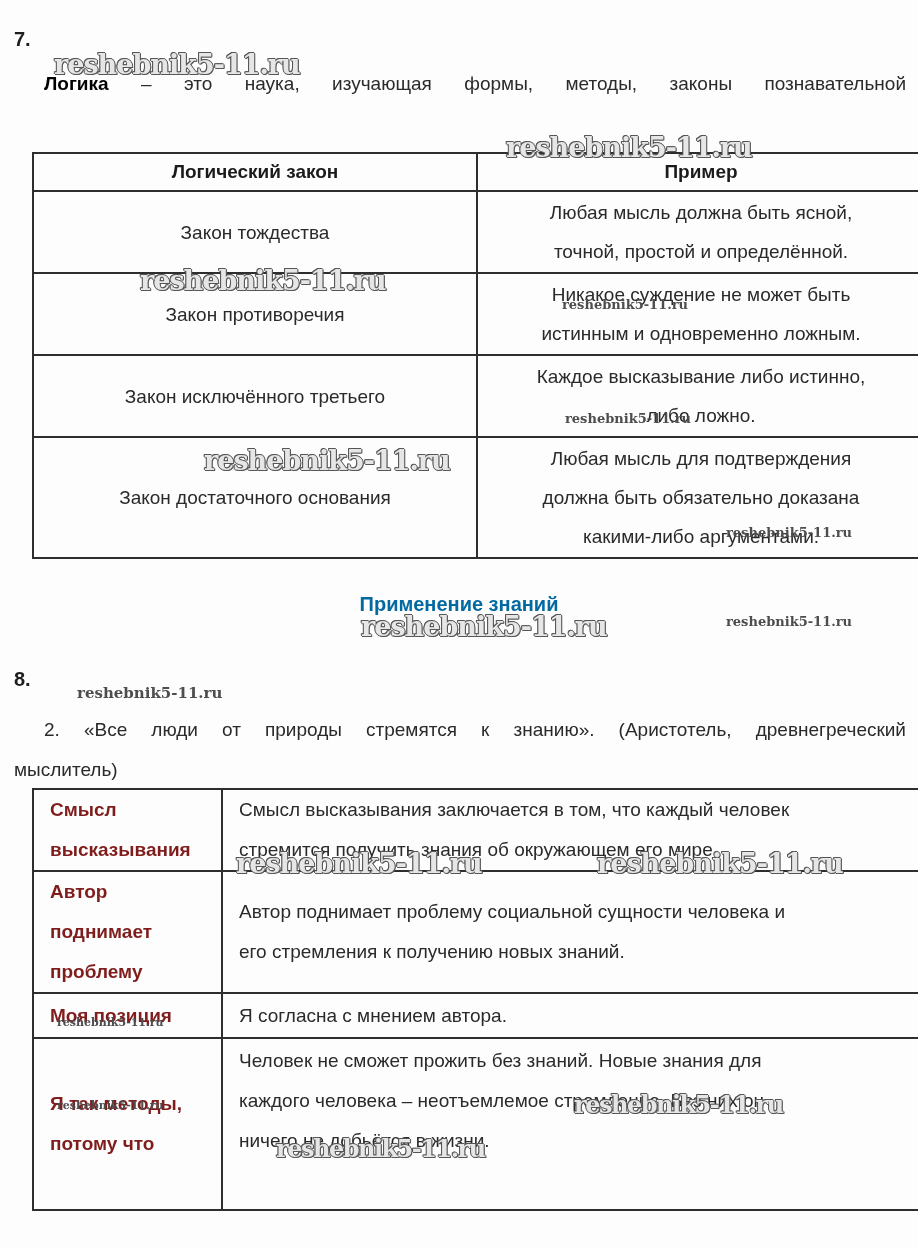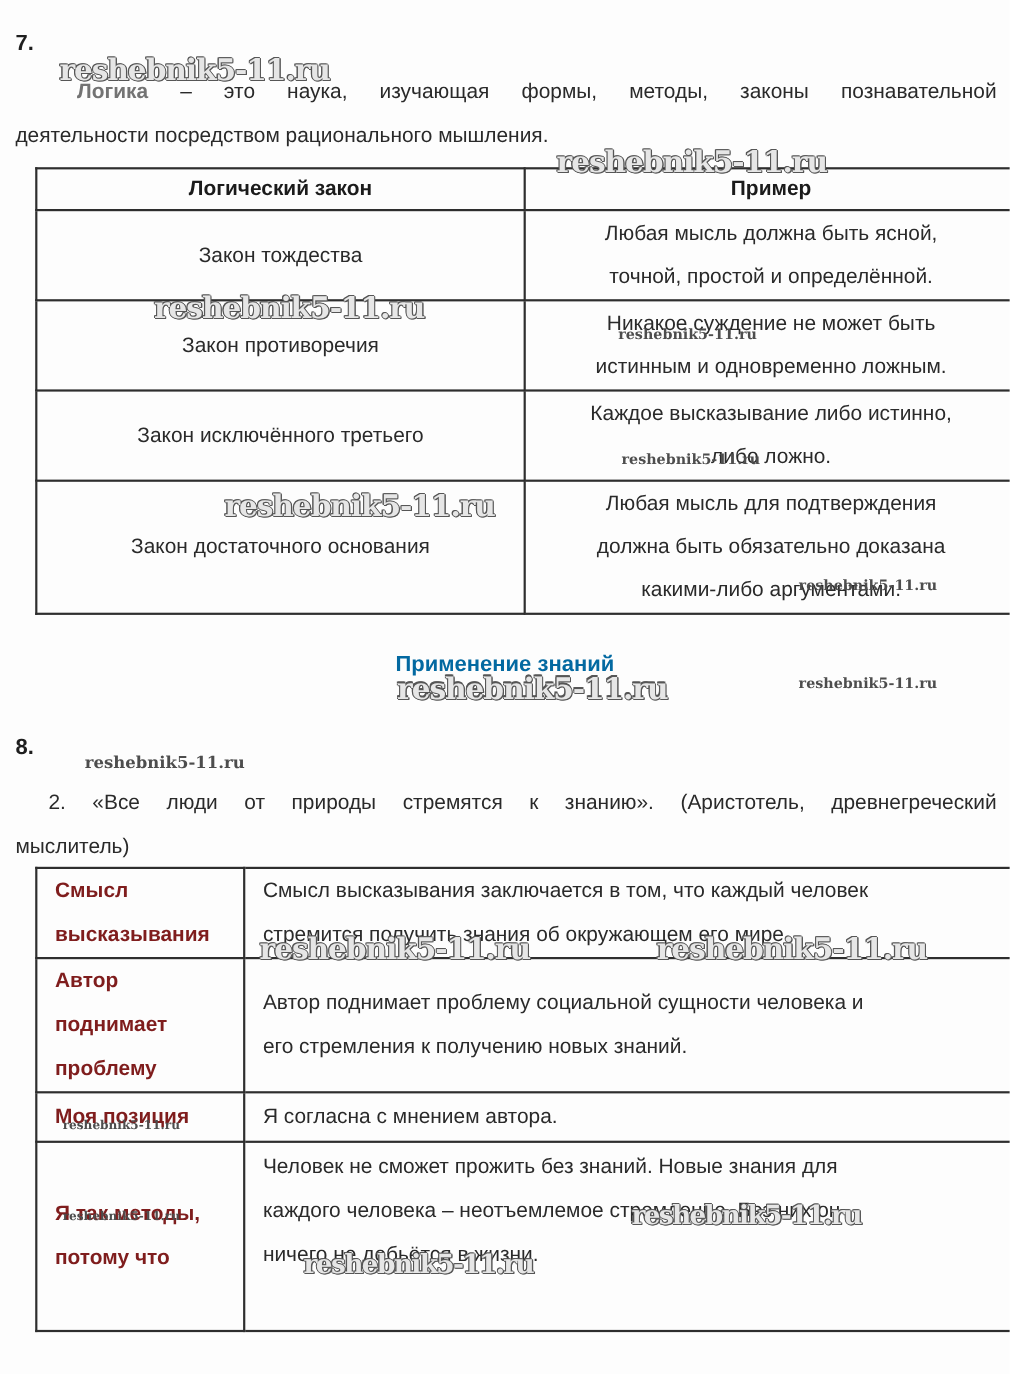--- a/index.html
+++ b/index.html
@@ -11,21 +11,21 @@
   .sec-num { position:absolute; font-size:20px; font-weight:bold; color:#1e1e1e; }
   #num7 { left:14px; top:28px; }
   #num8 { left:14px; top:668px; }
 
   .para { position:absolute; left:14px; right:12px; font-size:19px; color:#2a2a2a; }
   #intro { top:64px; }
   #quote { top:710px; }
   .jline { line-height:40px; text-align:justify; text-align-last:justify; }
   .jline.first { text-indent:30px; }
   .jline.last { text-align-last:left; }
-  .para b { color:#737373;margin-left:26px; }
+  .para b { color:#000000; }
 
   table.doc { position:absolute; left:32px; border-collapse:collapse; table-layout:fixed; }
   #logic-table { top:152px; width:892px; }
   #essay-table { top:788px; width:892px; }
   table.doc td, table.doc th { border:2px solid #2e2e2e; font-size:19px; white-space:pre-line; overflow:hidden; }
   table.doc th { font-weight:bold; color:#1b1b1b; text-align:center; vertical-align:middle; line-height:24px; }
   #logic-table td { text-align:center; vertical-align:middle; line-height:39px; }
   #essay-table td { text-align:left; vertical-align:middle; line-height:40px; padding:0 10px 0 16px; }
   #essay-table td.lbl { font-weight:bold; color:#7f1d1d; }
   #essay-table td.val-top { vertical-align:top; padding-top:2px; }
@@ -71,21 +71,20 @@
 </style>
 </head>
 <body>
 
 <div class="page">
 
   <div class="sec-num" id="num7">7.</div>
 
   <div class="para" id="intro">
     <div class="jline first"><b>Логика</b> <span>– это наука, изучающая формы, методы, законы познавательной</span></div>
-    <div class="jline last">деятельности посредством рационального мышления.</div>
   </div>
 
   <table class="doc" id="logic-table">
     <colgroup>
         <col style="width:444px">
         <col style="width:448px">
       </colgroup>
     <tbody>
         <tr class="h38">
       <th>Логический закон</th>

